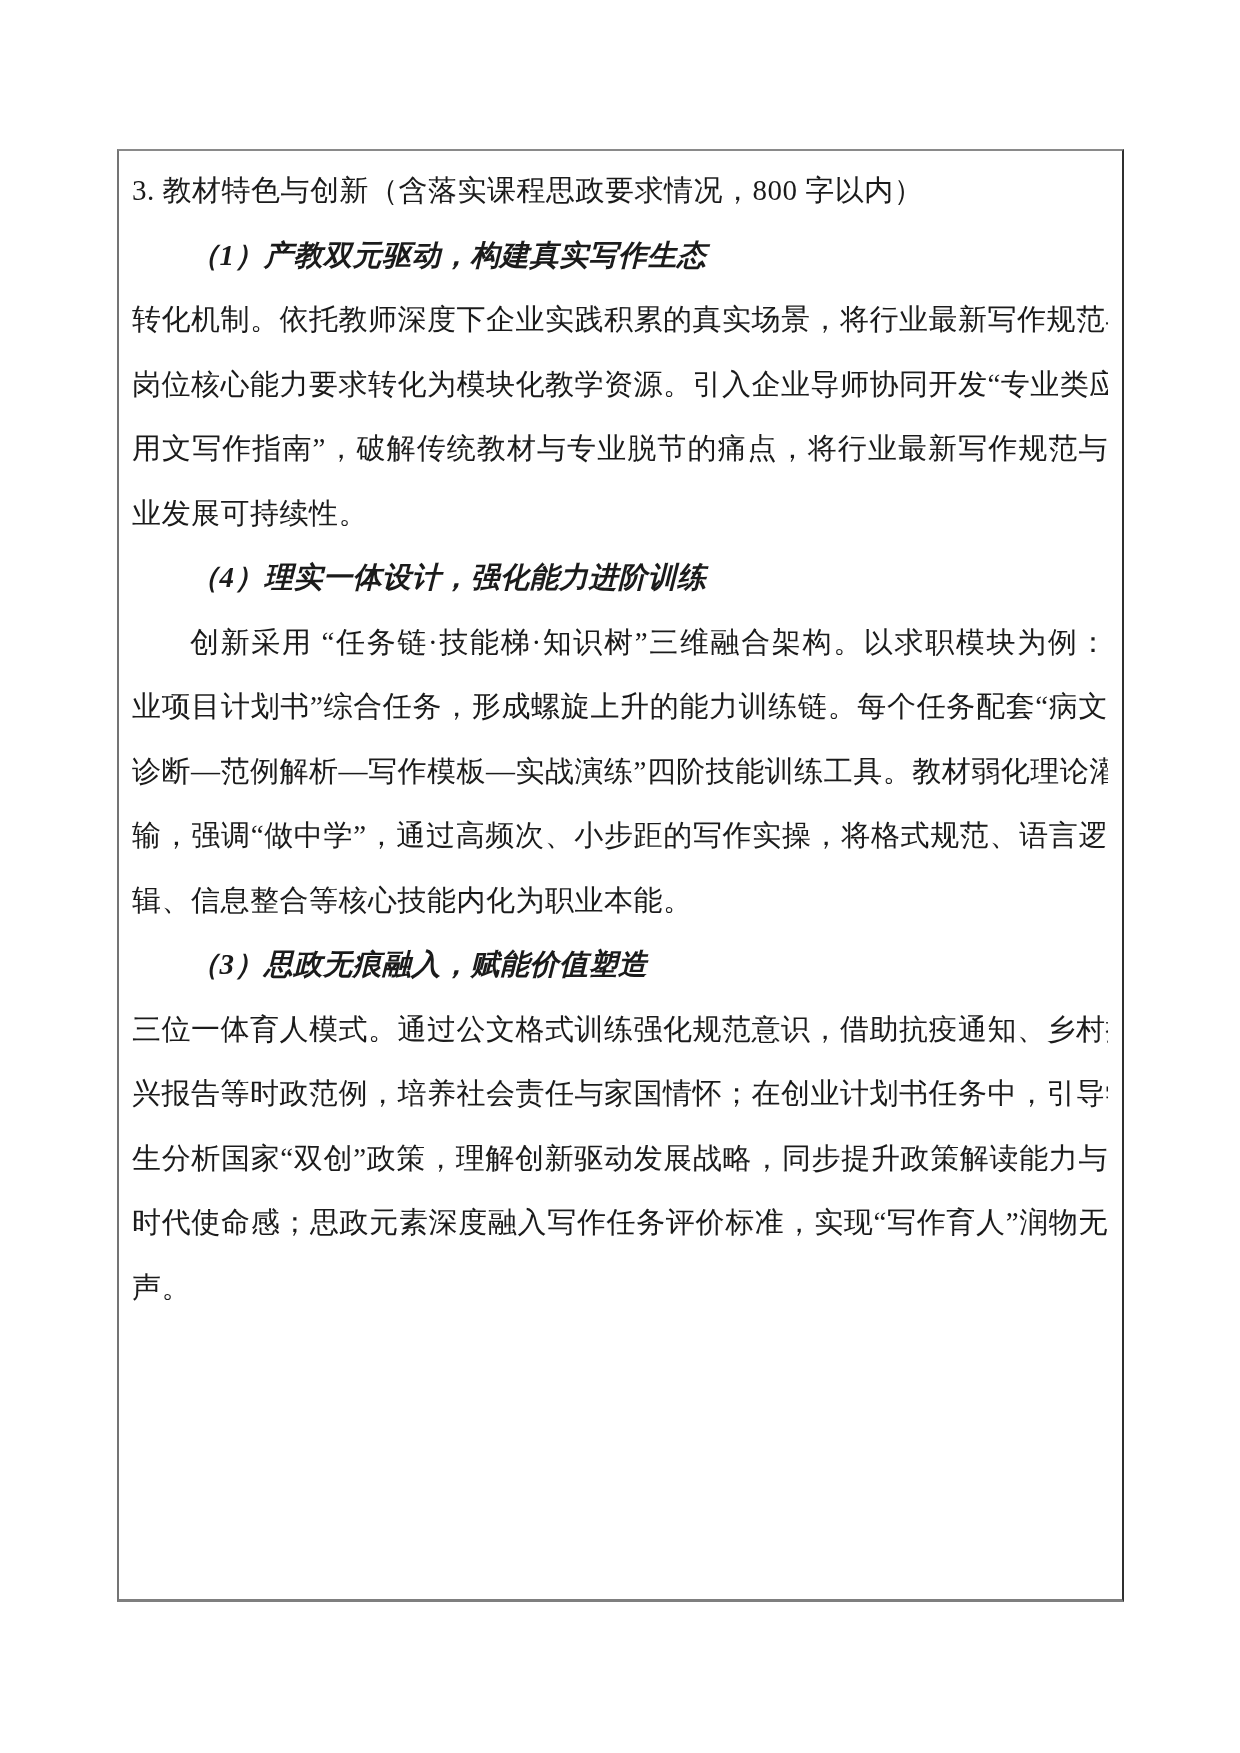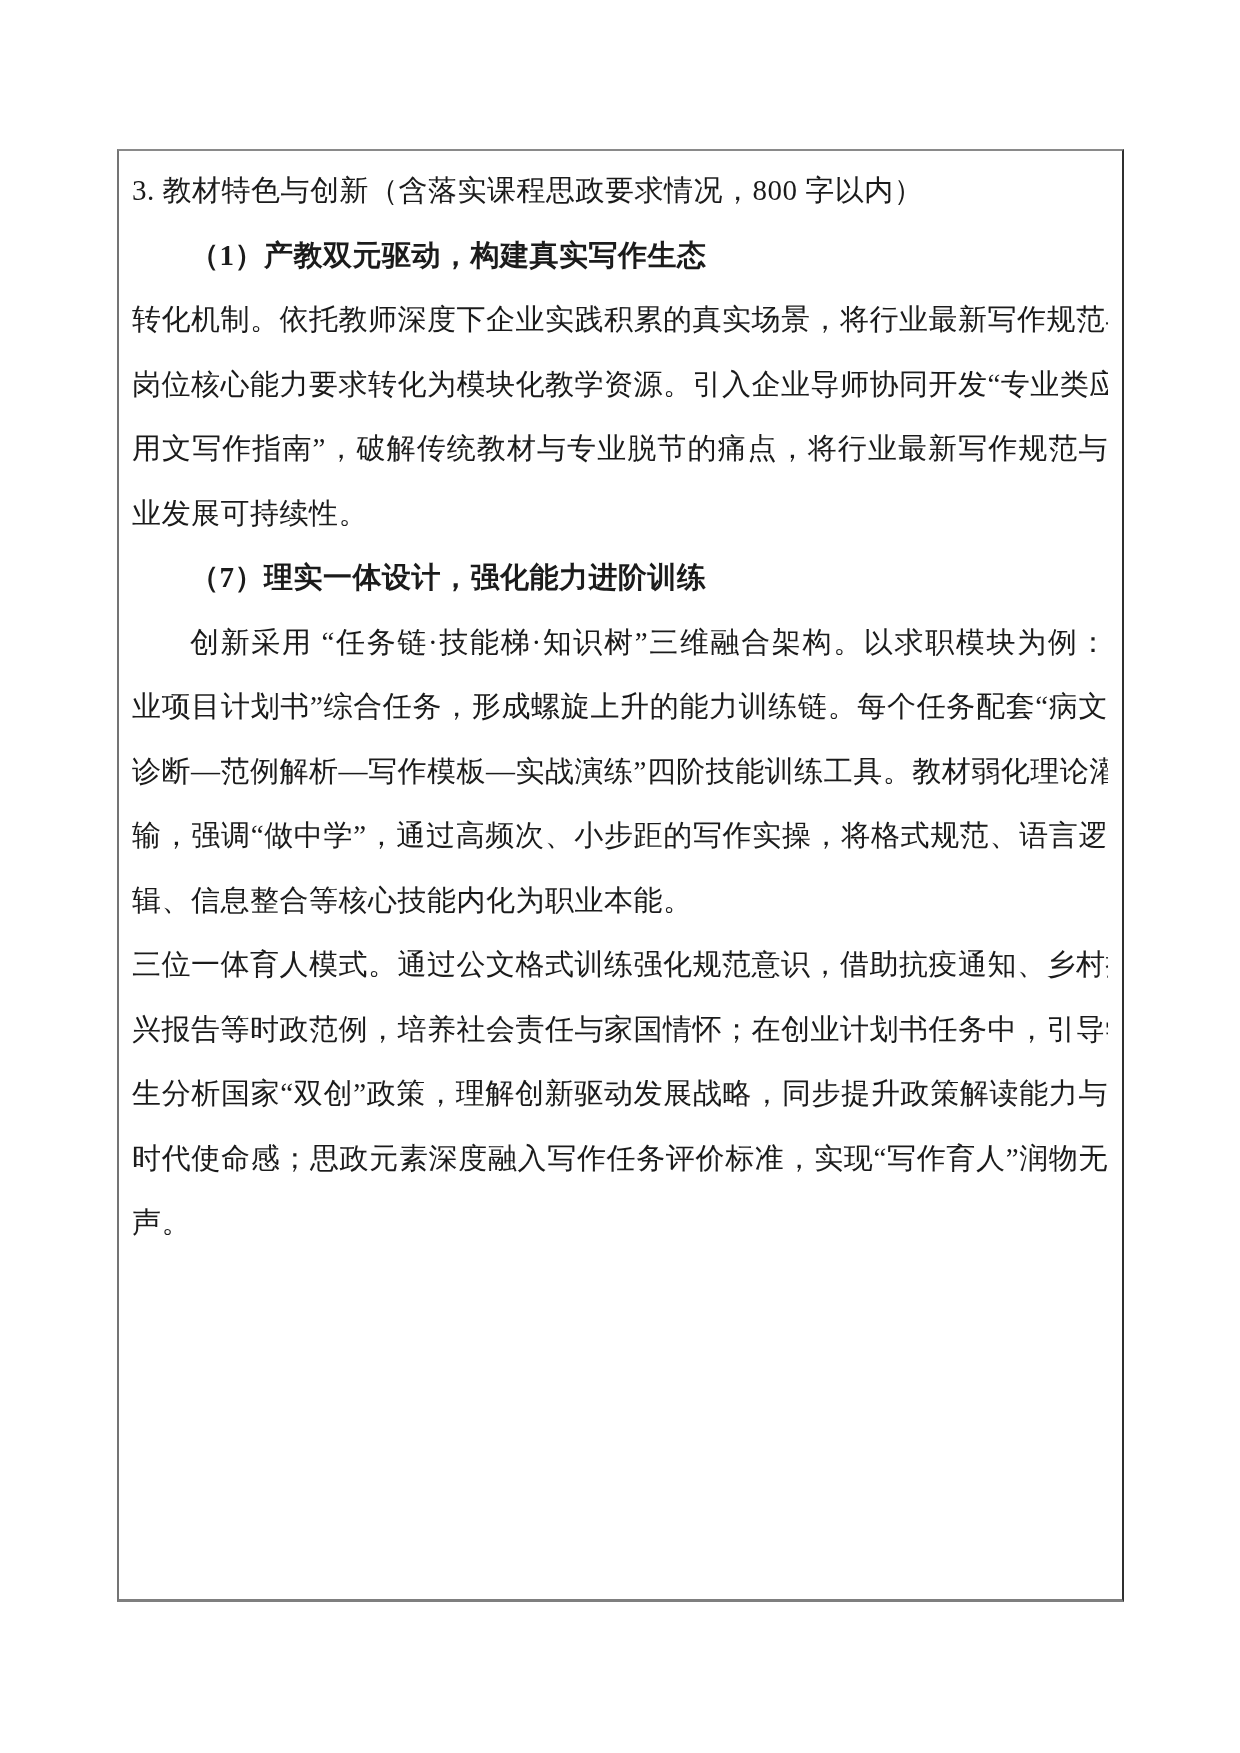--- a/index.html
+++ b/index.html
@@ -46,43 +46,45 @@
   }
   .line.no-stretch{
     text-align:right;
     text-align-last:left;
   }
   .line.indent{
     text-indent:58px;
   }
   .line.bold{
     font-weight:bold;
+    font-style:italic;
   }
 </style>
 </head>
 <body>
 
 <div class="page">
   <div class="cell">
 
     <div class="line no-stretch">3. 教材特色与创新（含落实课程思政要求情况，800 字以内）</div>
 
     <div class="line no-stretch indent bold">（1）产教双元驱动，构建真实写作生态</div>
     <div class="line">转化机制。依托教师深度下企业实践积累的真实场景，将行业最新写作规范与</div>
     <div class="line">岗位核心能力要求转化为模块化教学资源。引入企业导师协同开发“专业类应</div>
     <div class="line">用文写作指南”，破解传统教材与专业脱节的痛点，将行业最新写作规范与</div>
     <div class="line no-stretch">业发展可持续性。</div>
 
-    <div class="line no-stretch indent bold">（7）理实一体设计，强化能力进阶训练</div>
+    <div class="line no-stretch indent bold">（4）理实一体设计，强化能力进阶训练</div>
     <div class="line indent">创新采用 “任务链·技能梯·知识树”三维融合架构。以求职模块为例：</div>
     <div class="line">业项目计划书”综合任务，形成螺旋上升的能力训练链。每个任务配套“病文</div>
     <div class="line">诊断—范例解析—写作模板—实战演练”四阶技能训练工具。教材弱化理论灌</div>
     <div class="line">输，强调“做中学”，通过高频次、小步距的写作实操，将格式规范、语言逻</div>
     <div class="line no-stretch">辑、信息整合等核心技能内化为职业本能。</div>
 
+    <div class="line no-stretch indent bold">（3）思政无痕融入，赋能价值塑造</div>
     <div class="line">三位一体育人模式。通过公文格式训练强化规范意识，借助抗疫通知、乡村振</div>
     <div class="line">兴报告等时政范例，培养社会责任与家国情怀；在创业计划书任务中，引导学</div>
     <div class="line">生分析国家“双创”政策，理解创新驱动发展战略，同步提升政策解读能力与</div>
     <div class="line">时代使命感；思政元素深度融入写作任务评价标准，实现“写作育人”润物无</div>
     <div class="line no-stretch">声。</div>
 
   </div>
 </div>
 
 </body></html>

